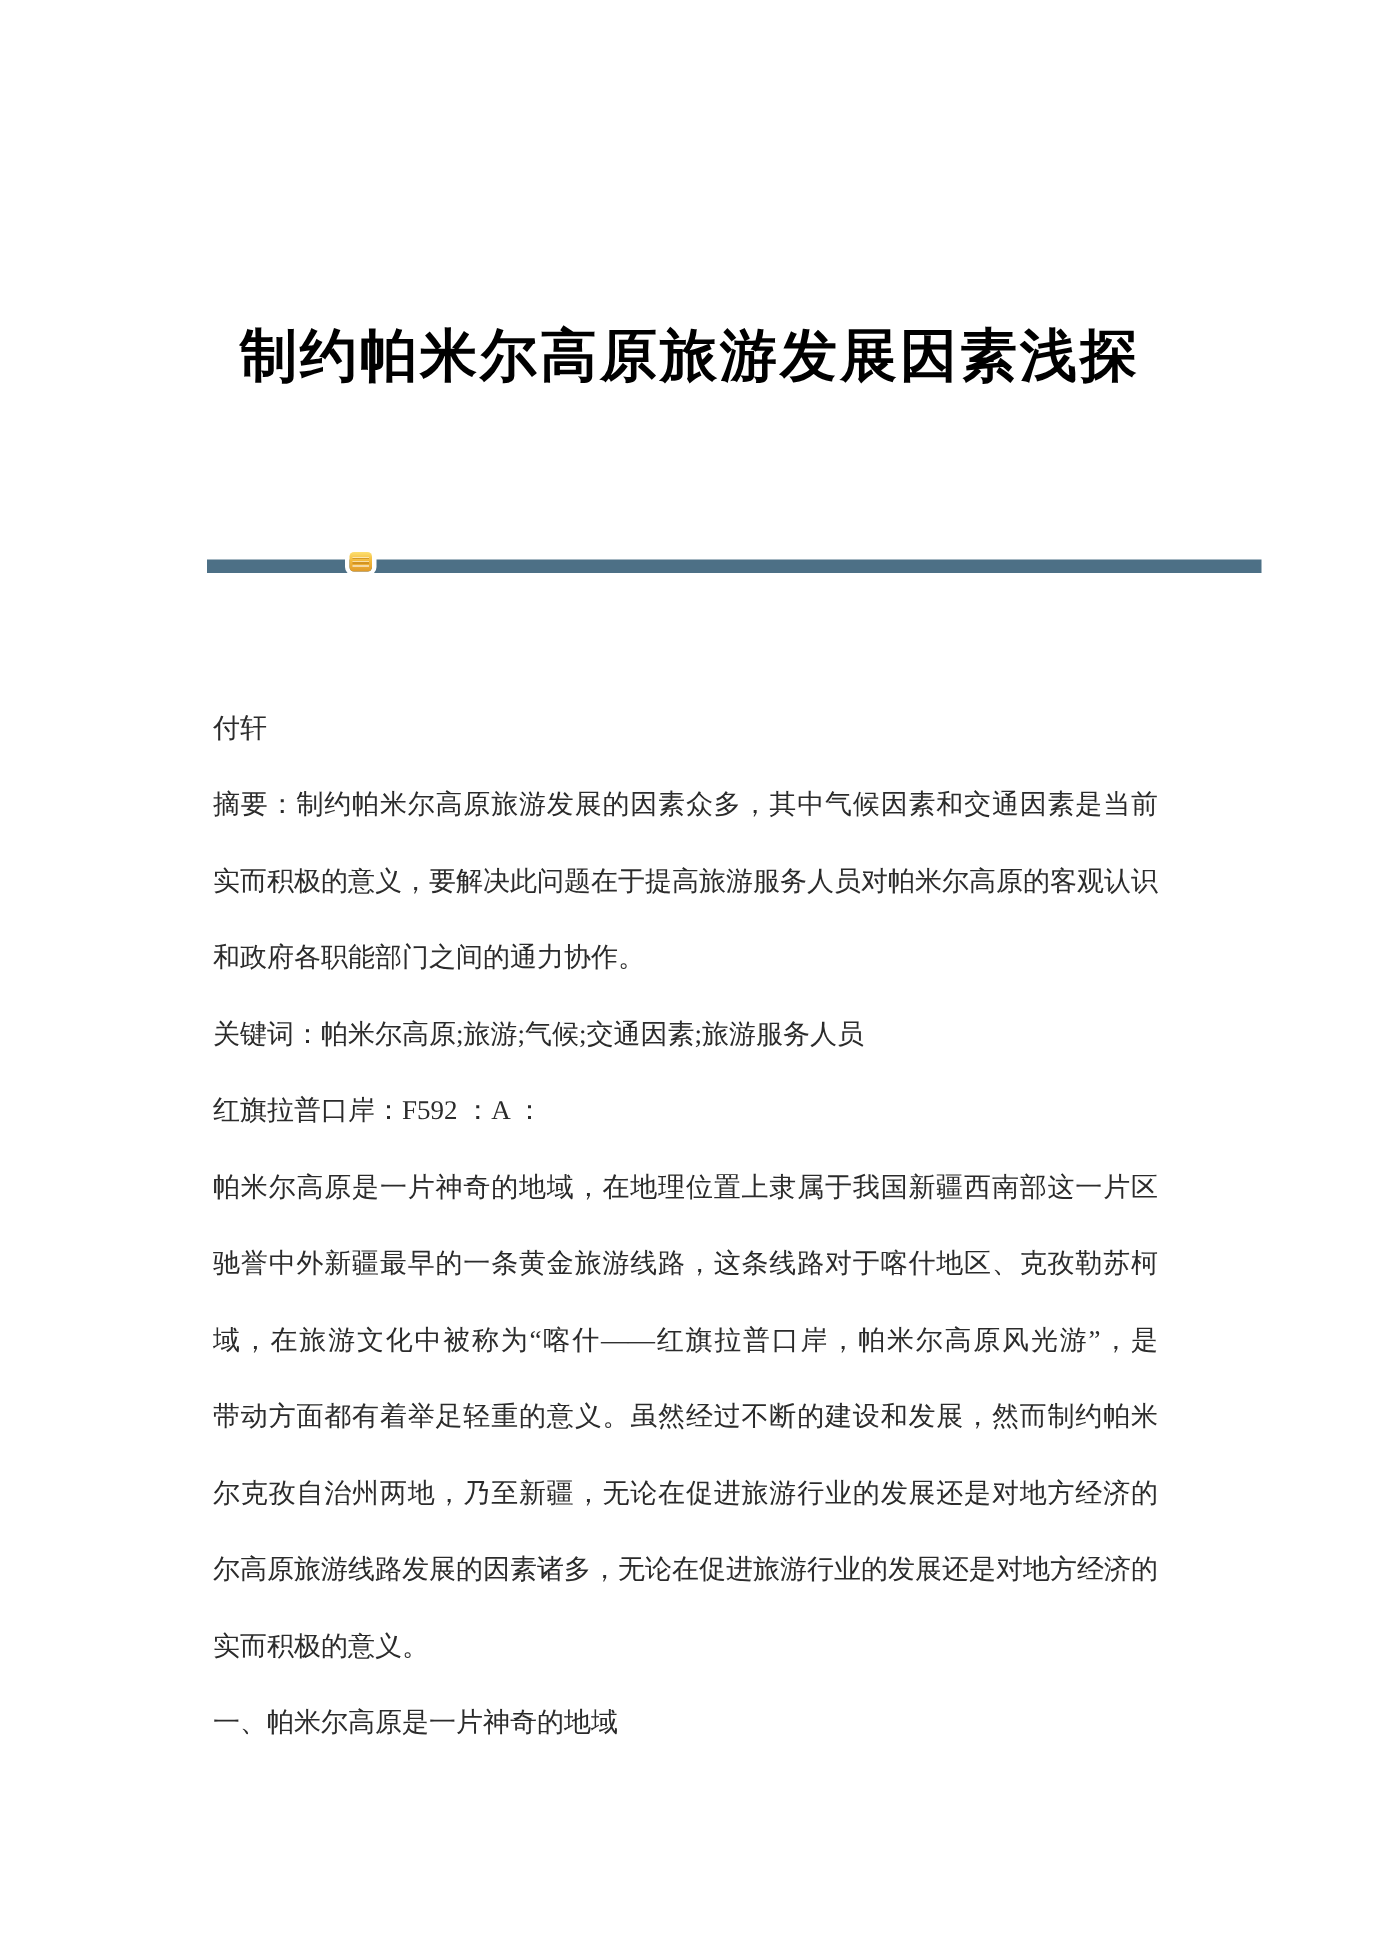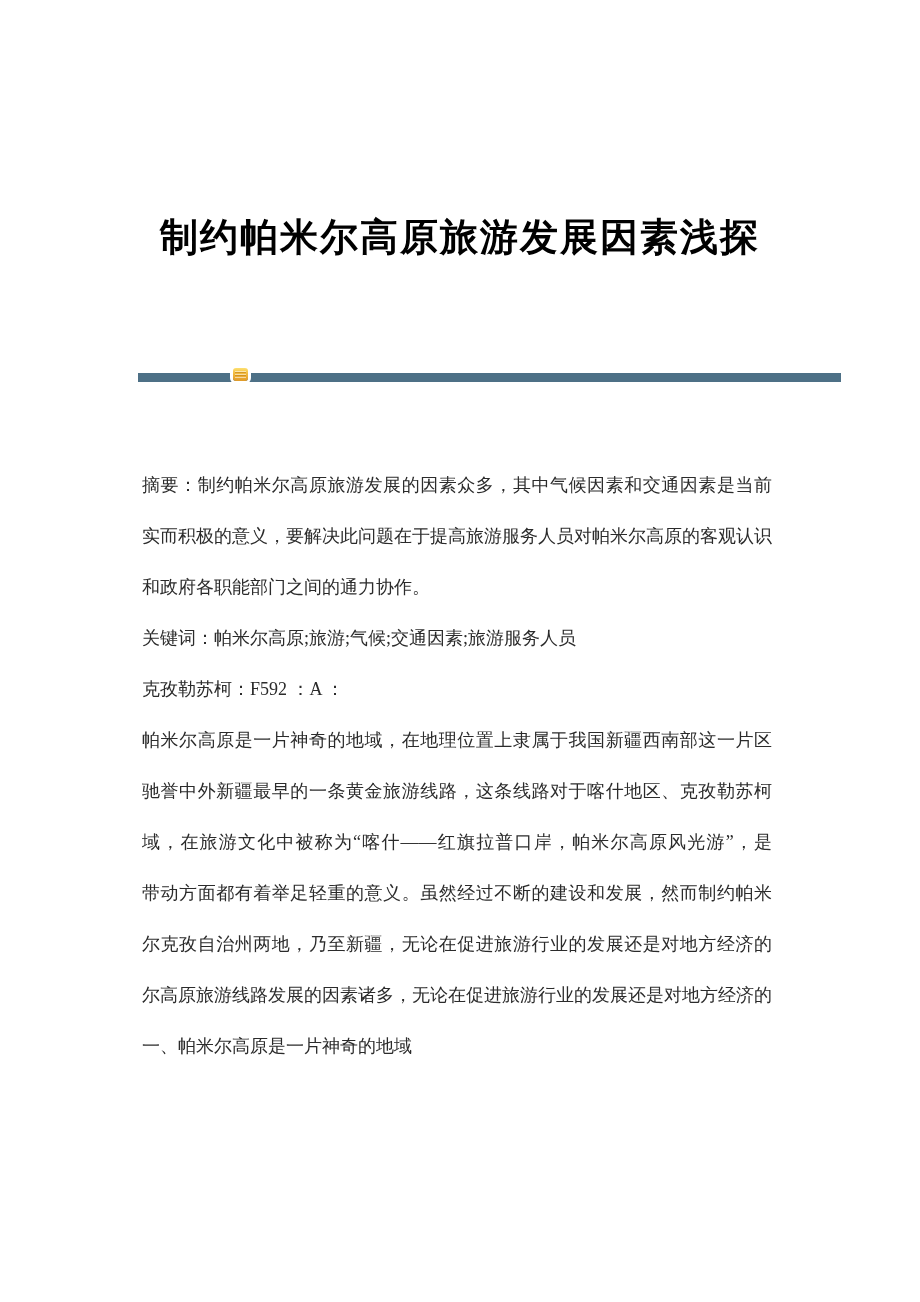--- a/index.html
+++ b/index.html
@@ -96,32 +96,34 @@
 
   <div class="divider">
     <div class="divider-bar" style="background: rgb(77, 112, 134);"></div>
     <div class="divider-icon">
       <span class="ridges"></span>
     </div>
   </div>
 
   <div class="textblock">
 
+    <div class="line">付轩</div>
 
     <div class="line fill">摘要：制约帕米尔高原旅游发展的因素众多，其中气候因素和交通因素是当前</div>
     <div class="line fill">实而积极的意义，要解决此问题在于提高旅游服务人员对帕米尔高原的客观认识</div>
     <div class="line">和政府各职能部门之间的通力协作。</div>
 
     <div class="line">关键词：帕米尔高原;旅游;气候;交通因素;旅游服务人员</div>
 
-    <div class="line">克孜勒苏柯：F592 ：A ：</div>
+    <div class="line">红旗拉普口岸：F592 ：A ：</div>
 
     <div class="line fill">帕米尔高原是一片神奇的地域，在地理位置上隶属于我国新疆西南部这一片区</div>
     <div class="line fill">驰誉中外新疆最早的一条黄金旅游线路，这条线路对于喀什地区、克孜勒苏柯</div>
     <div class="line fill">域，在旅游文化中被称为“喀什——红旗拉普口岸，帕米尔高原风光游”，是</div>
     <div class="line fill">带动方面都有着举足轻重的意义。虽然经过不断的建设和发展，然而制约帕米</div>
     <div class="line fill">尔克孜自治州两地，乃至新疆，无论在促进旅游行业的发展还是对地方经济的</div>
     <div class="line fill">尔高原旅游线路发展的因素诸多，无论在促进旅游行业的发展还是对地方经济的</div>
+    <div class="line">实而积极的意义。</div>
 
     <div class="line">一、帕米尔高原是一片神奇的地域</div>
 
   </div>
 </div>
 
 </body></html>

